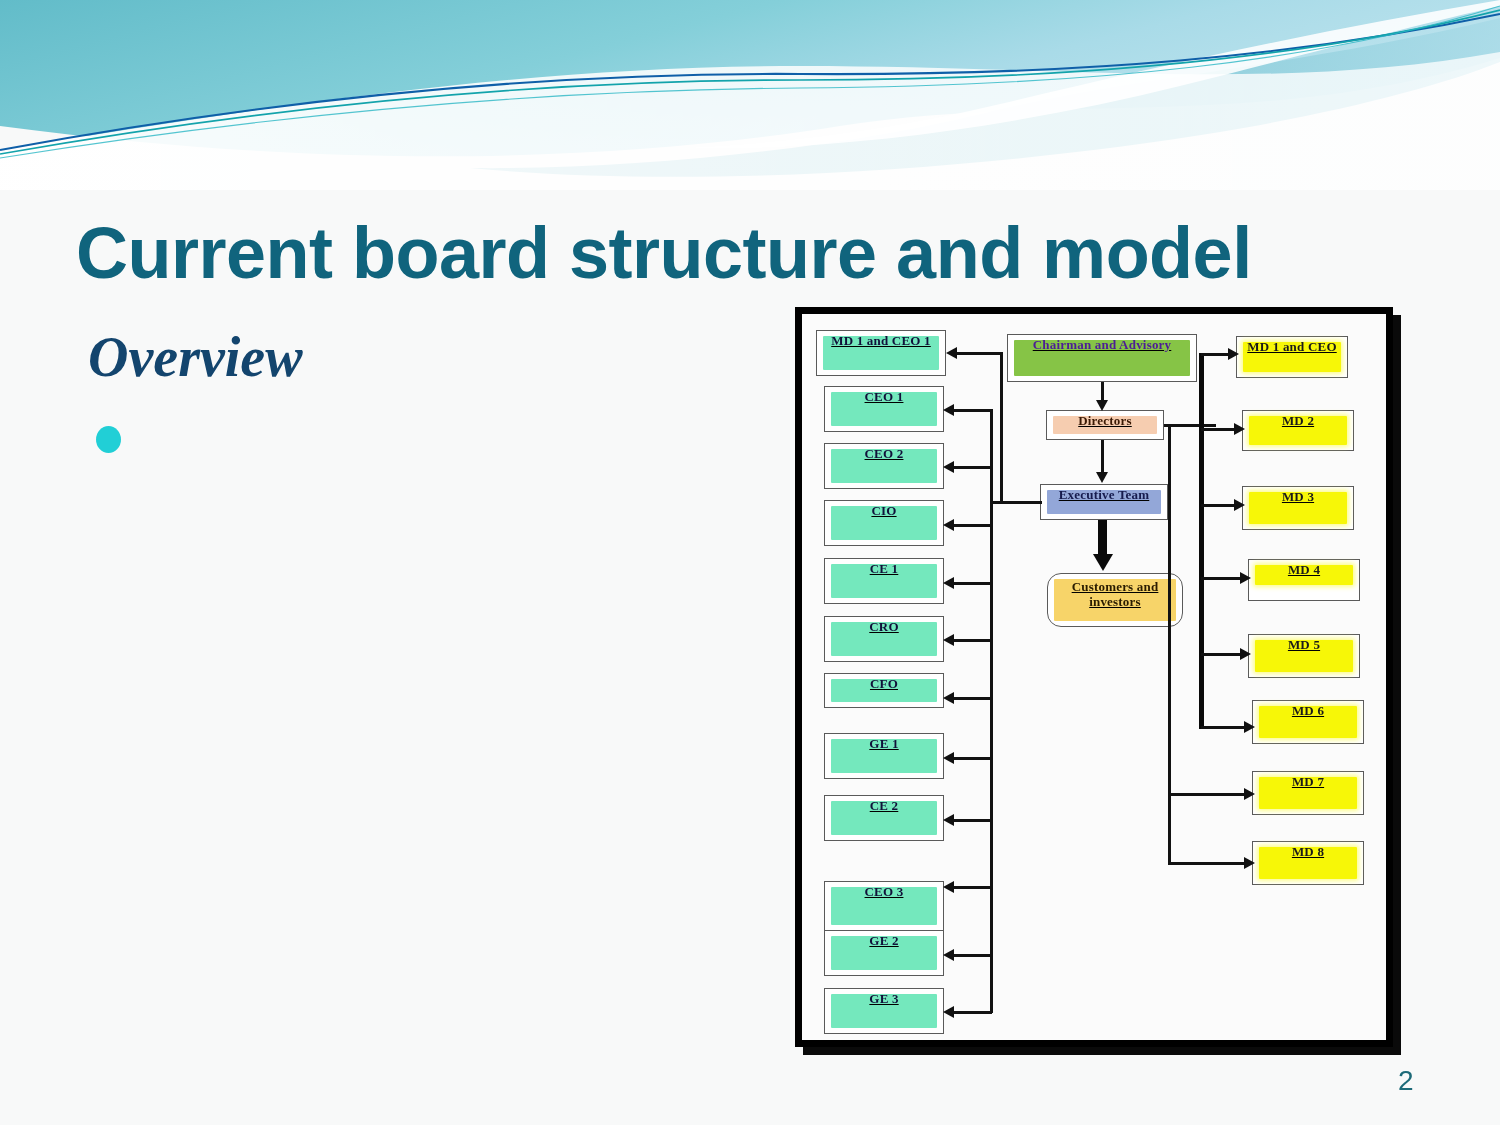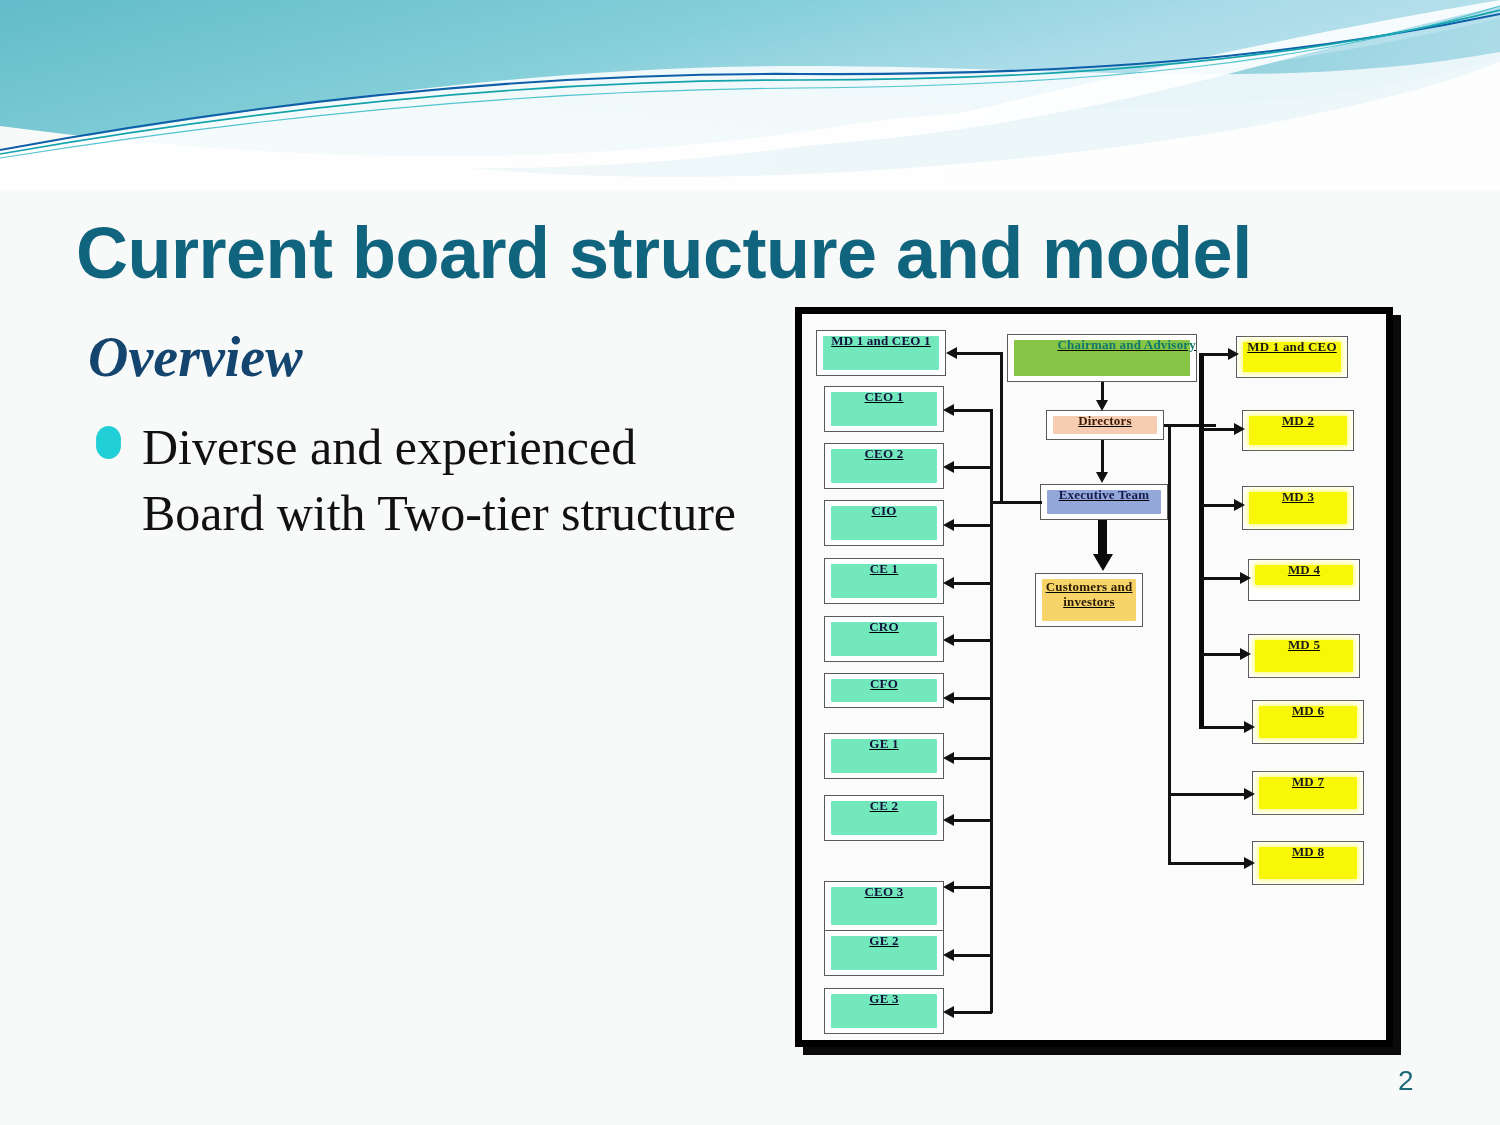--- a/index.html
+++ b/index.html
@@ -102,21 +102,21 @@
   }
   
   .node.green .fill{background:#74e8bd;}
   .node.green .lbl{color:#11113a;}
   
   .node.yellow .fill{background:#f7f707; box-shadow:0 0 5px 2px #fdfd8a;}
   .node.yellow .lbl{color:#1a1a1a;}
   .node.yellow.partial .fill{bottom:auto;height:20px;}
   
   .node.lime .fill{background:#86c446;}
-  .node.lime .lbl{color:#0f766e;text-align:right;}
+  .node.lime .lbl{color:#4c1d95;}
   .node.peach .fill{background:#f6cdb0;}
   .node.peach .lbl{color:#3b1a05;}
   .node.blue .fill{background:#93a7d8;}
   .node.blue .lbl{color:#161b4d;}
   .node.amber .fill{background:#f7d469;}
   .node.amber .lbl{color:#2a1c00;}
 
   
   .ln{position:absolute;background:#121212;}
   .ln.thick{background:#0a0a0a;}
@@ -163,24 +163,20 @@
   </svg>
 </div>
 
 <div id="slide-title">Current board structure and model</div>
 <div id="subhead">Overview</div>
 
 <ul id="bullet-list">
   <li>
     <span class="dot"></span>
   </li>
-  <li>
-    <span class="dot"></span>
-    <span>Diverse and experienced Board with Two-tier structure</span>
-  </li>
 </ul>
 
 <div id="page-number">2</div>
 
 <div id="diagram">
   <div id="diagram-inner">
 
     <div class="node green" style="left:14px;top:16px;width:130px;height:46px;">
       <span class="fill"></span>
       <span class="lbl">MD 1 and CEO 1</span>
@@ -235,21 +231,21 @@
       <span class="lbl">Chairman and Advisory</span>
     </div>
     <div class="node peach" style="left:244px;top:96px;width:118px;height:30px;">
       <span class="fill"></span>
       <span class="lbl">Directors</span>
     </div>
     <div class="node blue" style="left:238px;top:170px;width:128px;height:36px;">
       <span class="fill"></span>
       <span class="lbl">Executive Team</span>
     </div>
-    <div class="node amber" style="left:233px;top:259px;width:108px;height:54px;">
+    <div class="node amber" style="left:245px;top:259px;width:136px;height:54px;border-radius:14px;">
       <span class="fill"></span>
       <span class="lbl" style="padding-top:6px;">Customers and investors</span>
     </div>
 
     <div class="node yellow" style="left:434px;top:22px;width:112px;height:42px;">
       <span class="fill"></span>
       <span class="lbl">MD 1 and CEO</span>
     </div>
     <div class="node yellow" style="left:440px;top:96px;width:112px;height:41px;">
       <span class="fill"></span>

